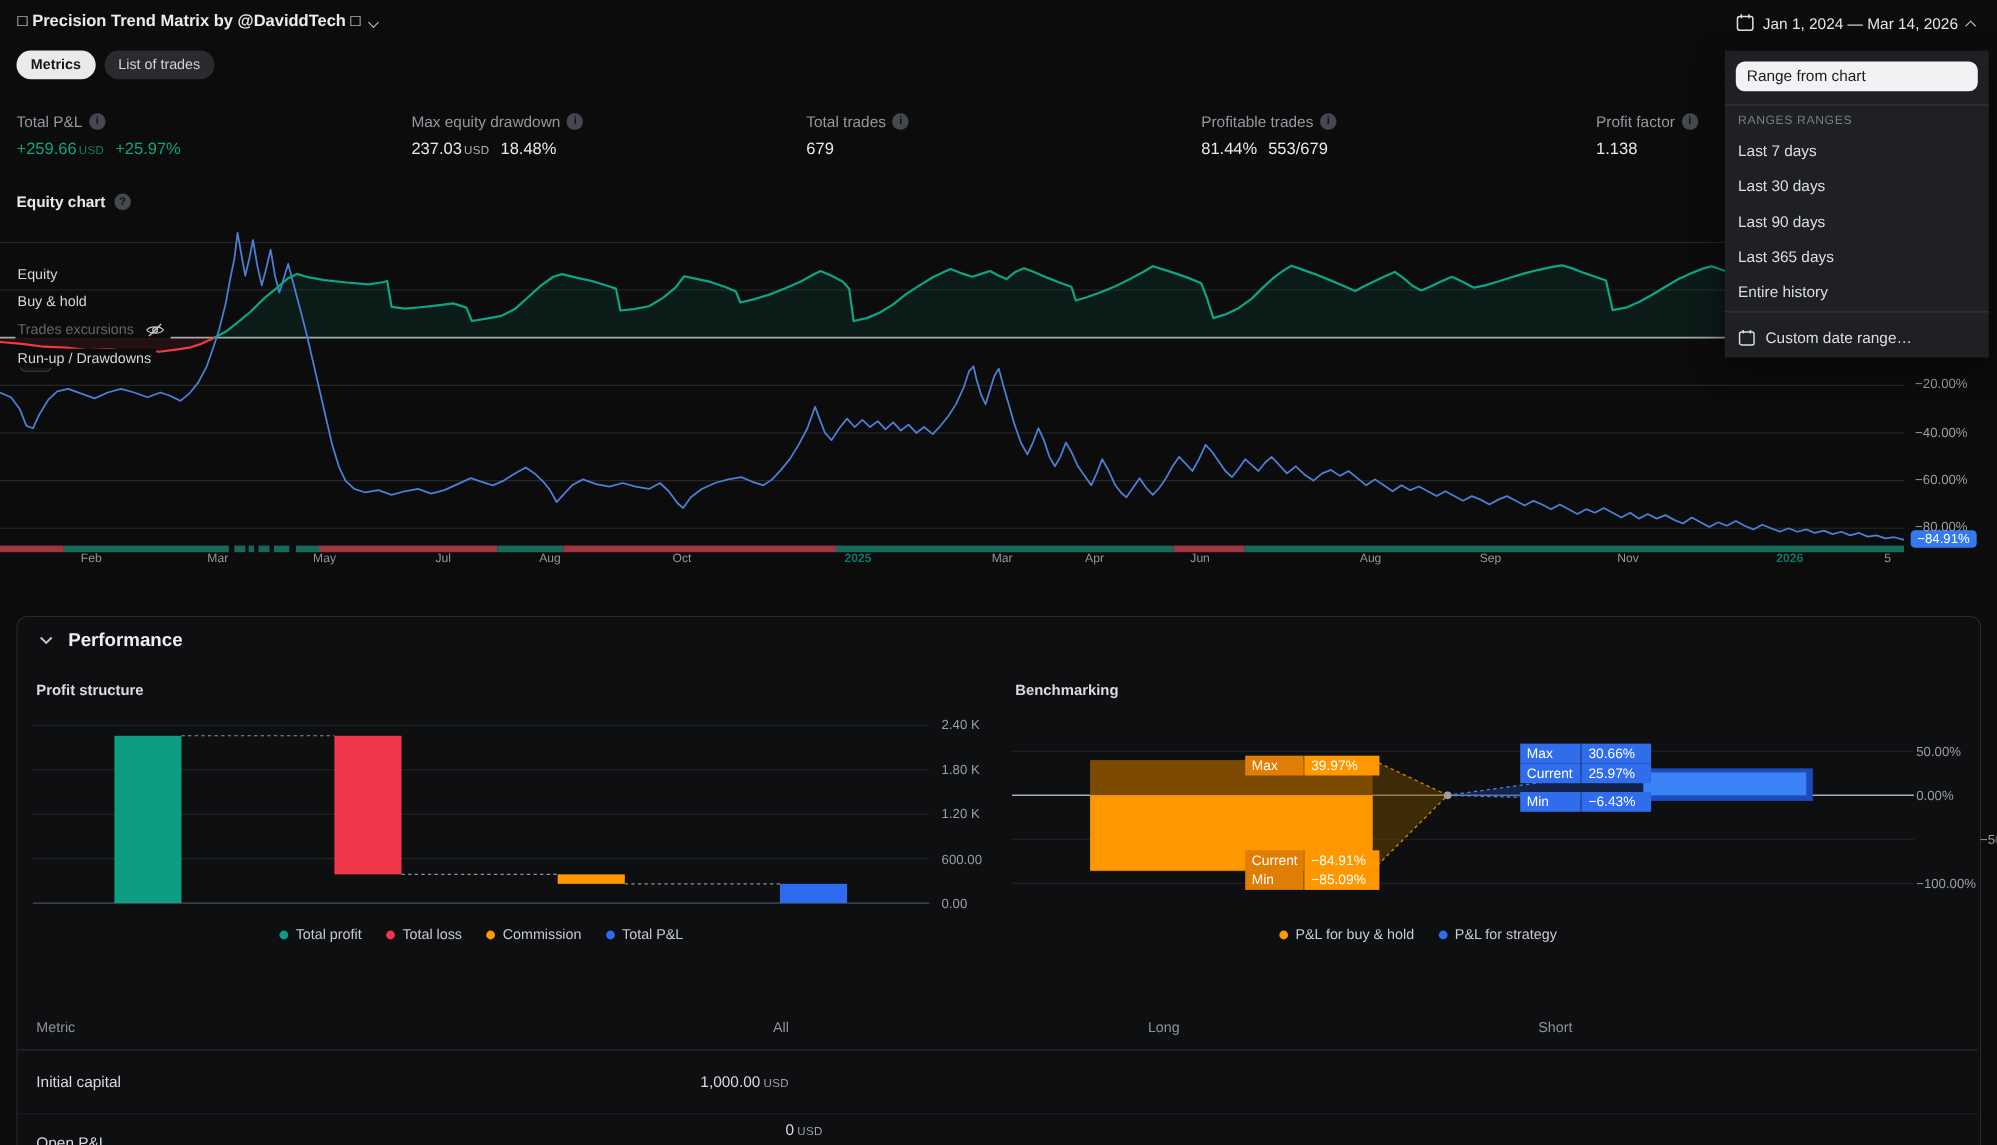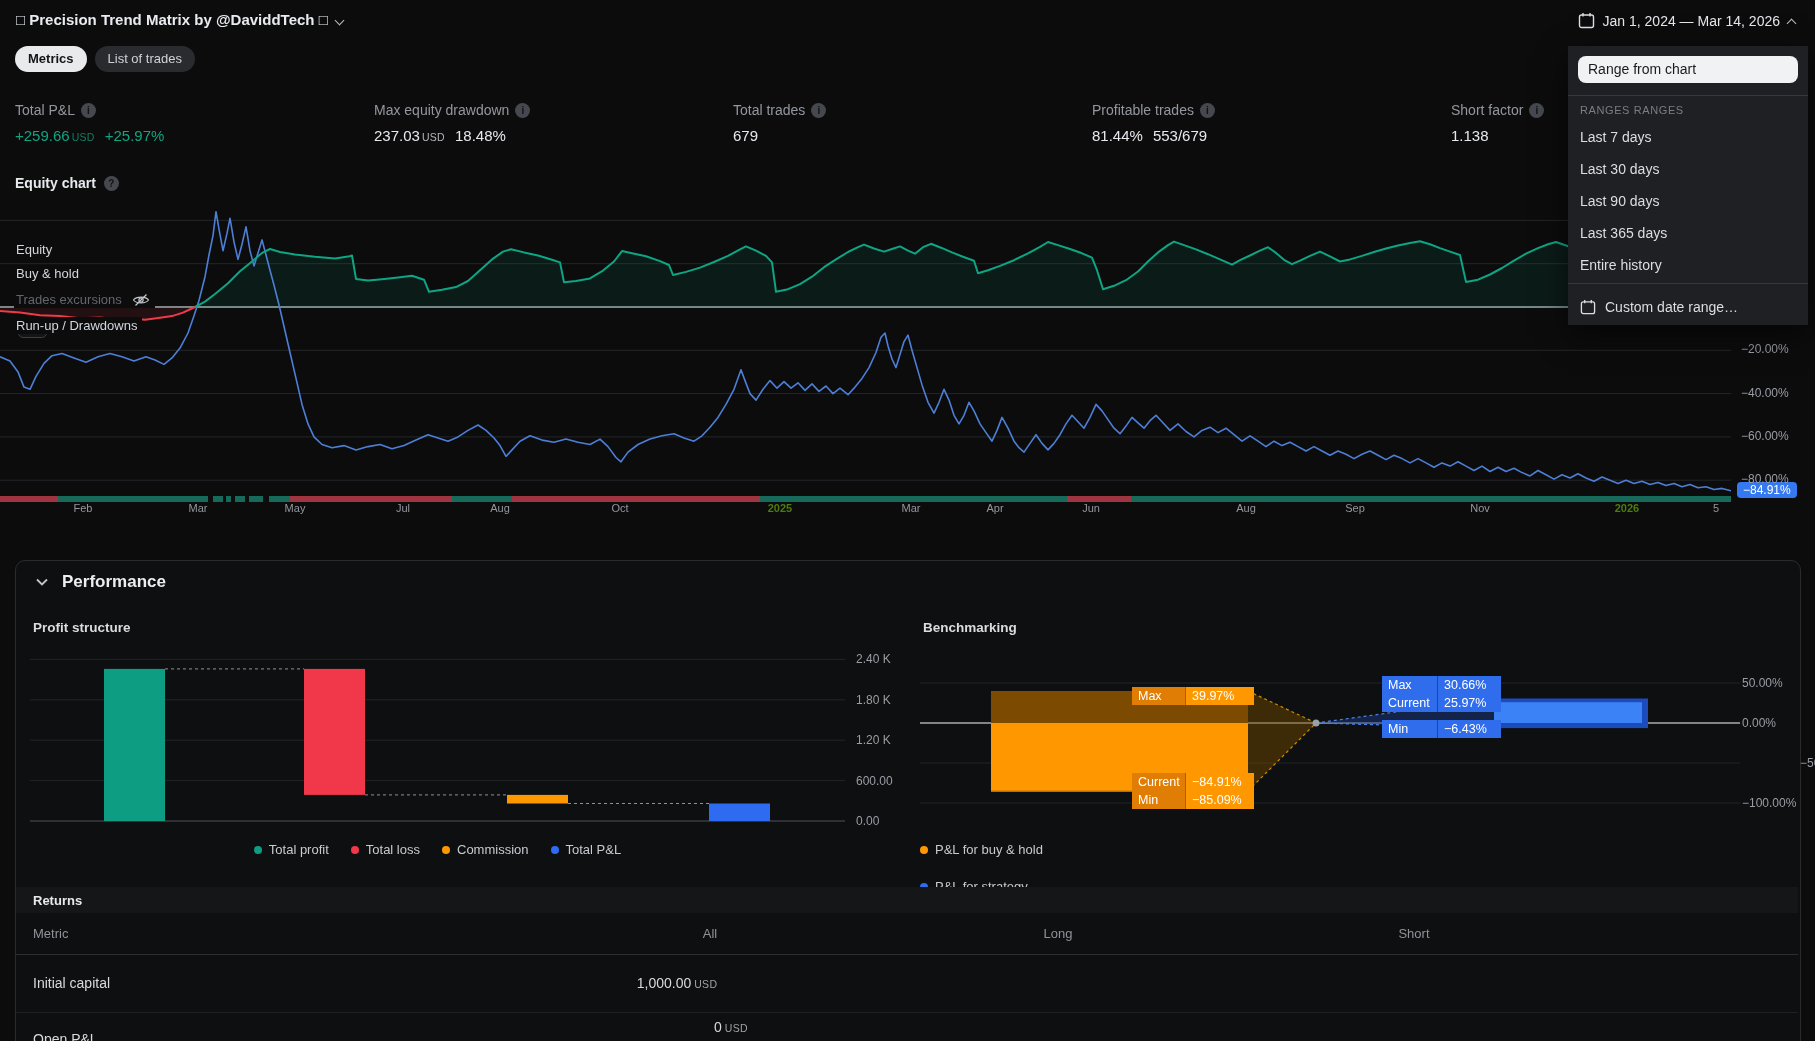--- a/index.html
+++ b/index.html
@@ -31,21 +31,21 @@
   .icon-circle{width:15px;height:15px;border-radius:50%;background:#45484e;color:#101113;font-size:10px;font-weight:bold;display:inline-flex;align-items:center;justify-content:center;flex:none;}
 
   
   .eq-title{left:15px;top:175px;font-size:14px;font-weight:bold;color:#e7e9ed;display:flex;align-items:center;gap:8px;}
   .eq-legend-item{font-size:13px;background:#0c0c0d;padding:1px 5px 1px 2px;color:#d3d6db;display:flex;align-items:center;gap:10px;cursor:pointer;margin-top:25px;}
   .eq-legend-item.off{color:#63666c;}
   .collapse-btn{left:18px;top:318px;width:27px;height:18px;border:1px solid #3c3e43;border-radius:5px;background:#141516;display:flex;align-items:center;justify-content:center;cursor:pointer;}
   .ytick{left:1741px;width:70px;font-size:12px;color:#9a9da4;}
   .badge{left:1737px;background:#3579f0;color:#fff;font-size:12px;border-radius:4px;padding:1px 6px;}
   .month{top:502px;width:56px;margin-left:-28px;text-align:center;font-size:11px;color:#94979e;}
-  .month.bold{color:#4d7c0f;font-weight:bold;}
+  .month.bold{color:#0f766e;font-weight:bold;}
 
   
   .menu{left:1568px;top:46px;width:240px;height:279px;background:#1e2023;border-radius:0;box-shadow:0 10px 28px rgba(0,0,0,.55);z-index:60;}
   .menu .selected{position:absolute;left:10px;top:10px;right:10px;height:27px;background:#f1f2f4;color:#1a1b1d;border-radius:8px;font-size:14px;line-height:27px;padding:0 10px;cursor:pointer;}
   .menu .div1{position:absolute;left:0;right:0;top:49px;height:1px;background:#35373b;}
   .menu .section{position:absolute;left:12px;top:58px;font-size:11px;letter-spacing:.6px;color:#7a7d84;}
   .menu-item{position:absolute;left:0;right:0;height:30px;line-height:30px;padding-left:12px;font-size:14px;color:#dcdee2;cursor:pointer;}
   .menu .div2{position:absolute;left:0;right:0;top:237px;height:1px;background:#35373b;}
   .menu .custom{position:absolute;left:12px;top:246px;display:flex;align-items:center;gap:9px;font-size:14px;color:#dcdee2;cursor:pointer;height:30px;}
 
@@ -128,21 +128,21 @@
           <span>Profitable trades</span>
           <div class="icon-circle">i</div>
         </div>
         <div class="val">
           <span><span>81.44%</span></span>
           <span>553/679</span>
         </div>
       </div>
       <div class="metric">
         <div class="lbl">
-          <span>Short factor</span>
+          <span>Profit factor</span>
           <div class="icon-circle">i</div>
         </div>
         <div class="val">
           <span><span>1.138</span></span>
         </div>
       </div>
     </div>
 
   <div class="abs eq-title">
     <span>Equity chart</span>
@@ -272,34 +272,31 @@
         <polygon points="396,73 574,48.5 574,78.1" fill="rgba(25,55,130,0.5)"></polygon>
         <line x1="396" y1="73" x2="574" y2="48.5" stroke="#4b82e8" stroke-width="1.2" stroke-dasharray="3,3"></line>
         <line x1="396" y1="73" x2="574" y2="78.1" stroke="#4b82e8" stroke-width="1.2" stroke-dasharray="3,3"></line>
         <rect x="574" y="48.5" width="154" height="29.599999999999994" fill="#1c4bbd"></rect>
         <rect x="574" y="52.2" width="148" height="20.799999999999997" fill="#3b82f6"></rect>
         <circle cx="396" cy="73" r="3.5" fill="#9aa0a6"></circle>
       </svg>
     </div>
   <div id="bench-badges"></div>
   <div id="bench-ylabels"></div>
-  <div class="abs legend" id="bench-legend" style="left:920px;top:842px;width:820px;flex-direction:column;">
+  <div class="abs legend" id="bench-legend" style="left:879px;top:842px;width:820px;">
       <div style="display: flex; align-items: center;">
         <span class="dot" style="background:#ff9800"></span>
         <span>P&amp;L for buy &amp; hold</span>
       </div>
       <div style="display: flex; align-items: center;">
         <span class="dot" style="background:#2f6ded"></span>
         <span>P&amp;L for strategy</span>
       </div>
     </div>
 
-  <div class="abs band">
-    <span>Returns</span>
-  </div>
   <div id="returns-table"></div>
 
 <div class="abs month" style="left: 83px;">Feb</div>
     <div class="abs month" style="left: 198px;">Mar</div>
     <div class="abs month" style="left: 295px;">May</div>
     <div class="abs month" style="left: 403px;">Jul</div>
     <div class="abs month" style="left: 500px;">Aug</div>
     <div class="abs month" style="left: 620px;">Oct</div>
     <div class="abs month bold" style="left: 780px;">2025</div>
     <div class="abs month" style="left: 911px;">Mar</div>

